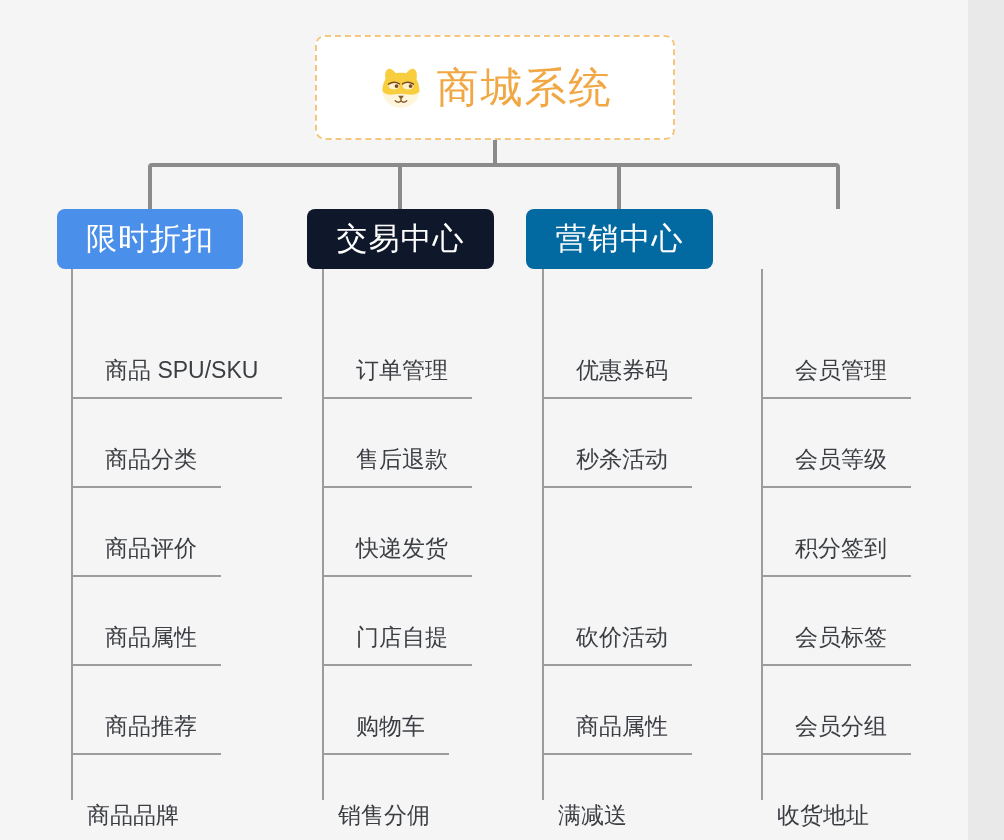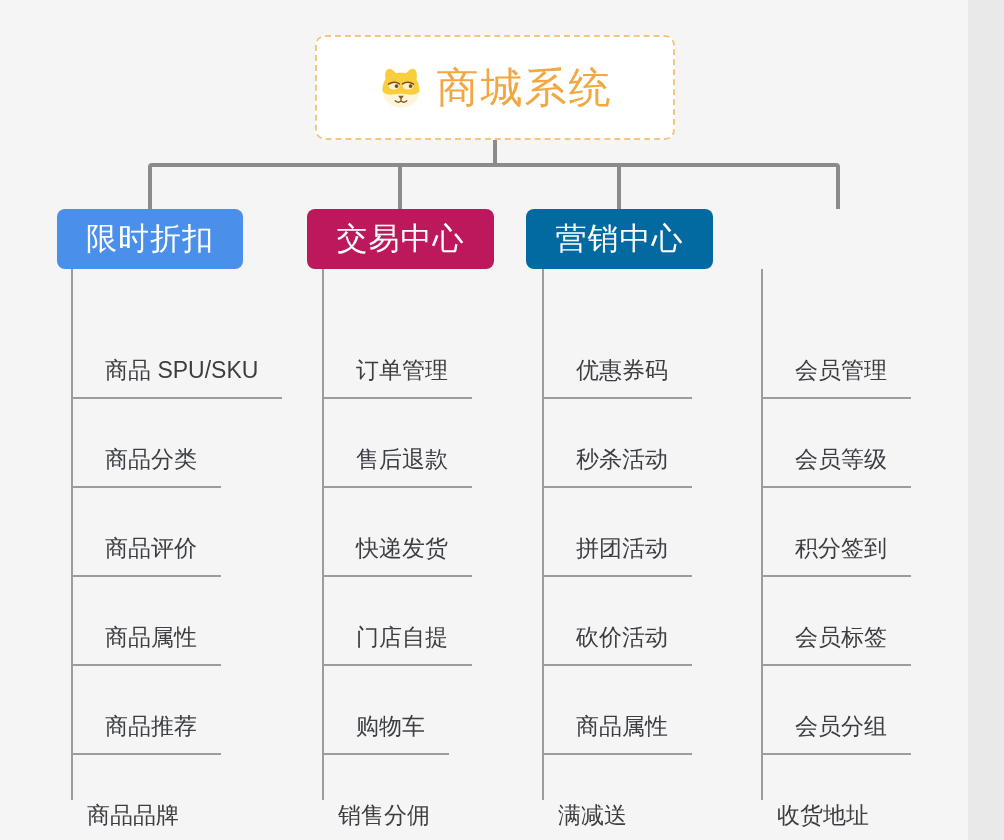--- a/index.html
+++ b/index.html
@@ -91,21 +91,21 @@
       <path d="M16.5 27 Q25 21.5 33.5 26.5" stroke="#7a4a21" stroke-width="2.4" fill="none" stroke-linecap="round"></path>
       <path d="M38.5 26.5 Q47 21.5 55.5 27" stroke="#7a4a21" stroke-width="2.4" fill="none" stroke-linecap="round"></path>
       <path d="M31.5 45 L40.5 45 L37.5 49.5 Q36 51 34.5 49.5 Z" fill="#8a5a2b"></path>
       <path d="M36 50 L36 53" stroke="#8a5a2b" stroke-width="2" stroke-linecap="round" fill="none"></path>
       <path d="M27 53 Q31.5 57.5 36 53.5 Q40.5 57.5 45 53" stroke="#8a5a2b" stroke-width="2.2" fill="none" stroke-linecap="round"></path>
     </svg>
     <span class="root-label" style="color: rgb(241, 168, 68);">商城系统</span>
   </div>
 
   <div class="branch-node branch-0" style="background-color: rgb(74, 143, 234);">限时折扣</div>
-  <div class="branch-node branch-1" style="background-color: #be185d;">交易中心</div>
+  <div class="branch-node branch-1" style="background-color: #0f172a;">交易中心</div>
   <div class="branch-node branch-2" style="background-color: #0369a1; font-family: Liberation Mono, monospace;">营销中心</div>
 
   <div class="leaf-column col-0">
     <div class="column-spine"></div>
     <div class="leaf-node leaf-t0">商品 SPU/SKU</div>
     <div class="leaf-node leaf-t1">商品分类</div>
     <div class="leaf-node leaf-t2">商品评价</div>
     <div class="leaf-node leaf-t3">商品属性</div>
     <div class="leaf-node leaf-t4">商品推荐</div>
     <div class="leaf-node leaf-t5">商品品牌</div>
@@ -118,21 +118,20 @@
     <div class="leaf-node leaf-t2">快递发货</div>
     <div class="leaf-node leaf-t3">门店自提</div>
     <div class="leaf-node leaf-t4">购物车</div>
     <div class="leaf-node leaf-t5">销售分佣</div>
   </div>
 
   <div class="leaf-column col-2">
     <div class="column-spine"></div>
     <div class="leaf-node leaf-t0">优惠券码</div>
     <div class="leaf-node leaf-t1">秒杀活动</div>
-    <div class="leaf-node leaf-t2">拼团活动</div>
     <div class="leaf-node leaf-t3">砍价活动</div>
     <div class="leaf-node leaf-t4">商品属性</div>
     <div class="leaf-node leaf-t5">满减送</div>
   </div>
 
   <div class="leaf-column col-3">
     <div class="column-spine"></div>
     <div class="leaf-node leaf-t0">会员管理</div>
     <div class="leaf-node leaf-t1">会员等级</div>
     <div class="leaf-node leaf-t2">积分签到</div>

